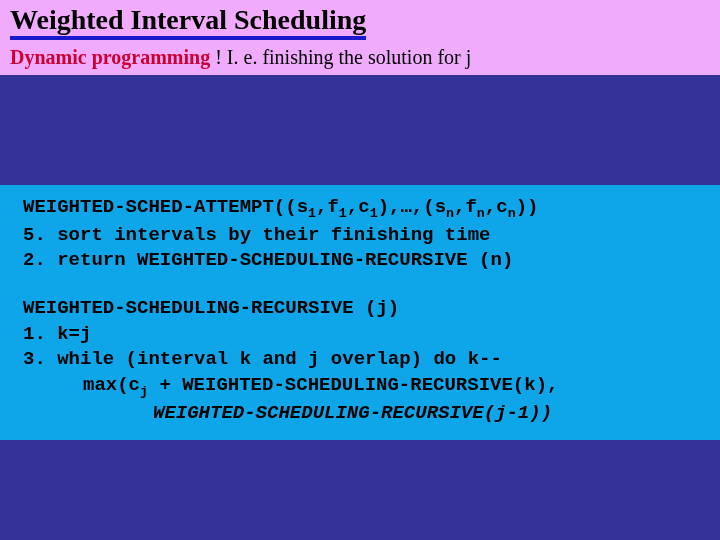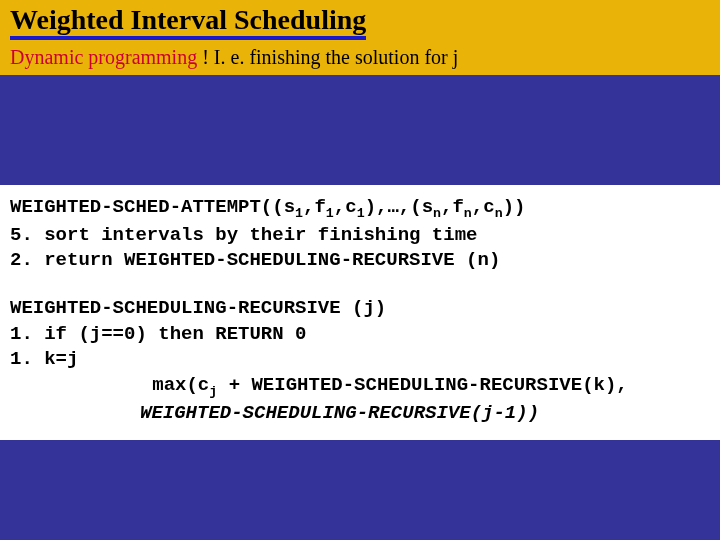--- a/index.html
+++ b/index.html
@@ -4,60 +4,60 @@
 <style>
   * { margin: 0; padding: 0; box-sizing: border-box; }
   body {
     width: 720px;
     height: 540px;
     background: #333399;
     font-family: "Comic Sans MS", "Comic Sans", cursive;
     overflow: hidden;
   }
   .header {
-    background: #eab308;
+    background: #f0abfc;
     padding: 4px 10px 6px 10px;
   }
   .title {
     font-size: 28px;
     font-weight: bold;
     color: #000;
     border-bottom: 4px solid #1a1acc;
     display: inline-block;
     padding-bottom: 0px;
     margin-bottom: 6px;
   }
   .subtitle {
     font-size: 20px;
     color: #000;
   }
   .subtitle .hl {
     color: #cc0033;
-    font-weight: normal;
+    font-weight: bold;
   }
   .gap {
     height: 110px;
   }
   .code-panel {
-    background: #ffffff;
-    padding: 10px 10px 14px 10px;
+    background: #0ea5e9;
+    padding: 10px 10px 14px 23px;
     font-family: "Courier New", Courier, monospace;
     font-size: 19px;
     line-height: 1.35;
     color: #000;
     font-weight: bold;
   }
   .code-panel .block {
     margin-bottom: 22px;
   }
   .code-panel .block:last-child {
     margin-bottom: 0;
   }
   .sub { font-size: 0.7em; vertical-align: sub; }
-  .indent1 { padding-left: 60px; text-align: center; }
+  .indent1 { padding-left: 60px; }
   .indent2 { padding-left: 130px; font-style: italic; }
 </style>
 </head>
 <body>
 
 <div class="header">
   <div class="title">Weighted Interval Scheduling</div>
   <div class="subtitle">
     <span class="hl">Dynamic programming</span><span> !  I. e. finishing the solution for j</span>
   </div>
@@ -70,21 +70,21 @@
   <div class="block">
     <div>
       <span>WEIGHTED-SCHED-ATTEMPT((s</span><span class="sub">1</span><span>,f</span><span class="sub">1</span><span>,c</span><span class="sub">1</span><span>),…,(s</span><span class="sub">n</span><span>,f</span><span class="sub">n</span><span>,c</span><span class="sub">n</span><span>))</span>
     </div>
     <div>5. sort intervals by their finishing time</div>
     <div>2. return WEIGHTED-SCHEDULING-RECURSIVE (n)</div>
   </div>
 
   <div class="block">
     <div>WEIGHTED-SCHEDULING-RECURSIVE (j)</div>
-    <div>1. if (j==0) then RETURN 0</div>
     <div>1. k=j</div>
+    <div>3. while (interval k and j overlap) do k--</div>
     <div class="indent1">
       <span>max(c</span><span class="sub">j</span><span> + WEIGHTED-SCHEDULING-RECURSIVE(k),</span>
     </div>
     <div class="indent2">WEIGHTED-SCHEDULING-RECURSIVE(j-1))</div>
   </div>
 
 </div>
 
 </body></html>

